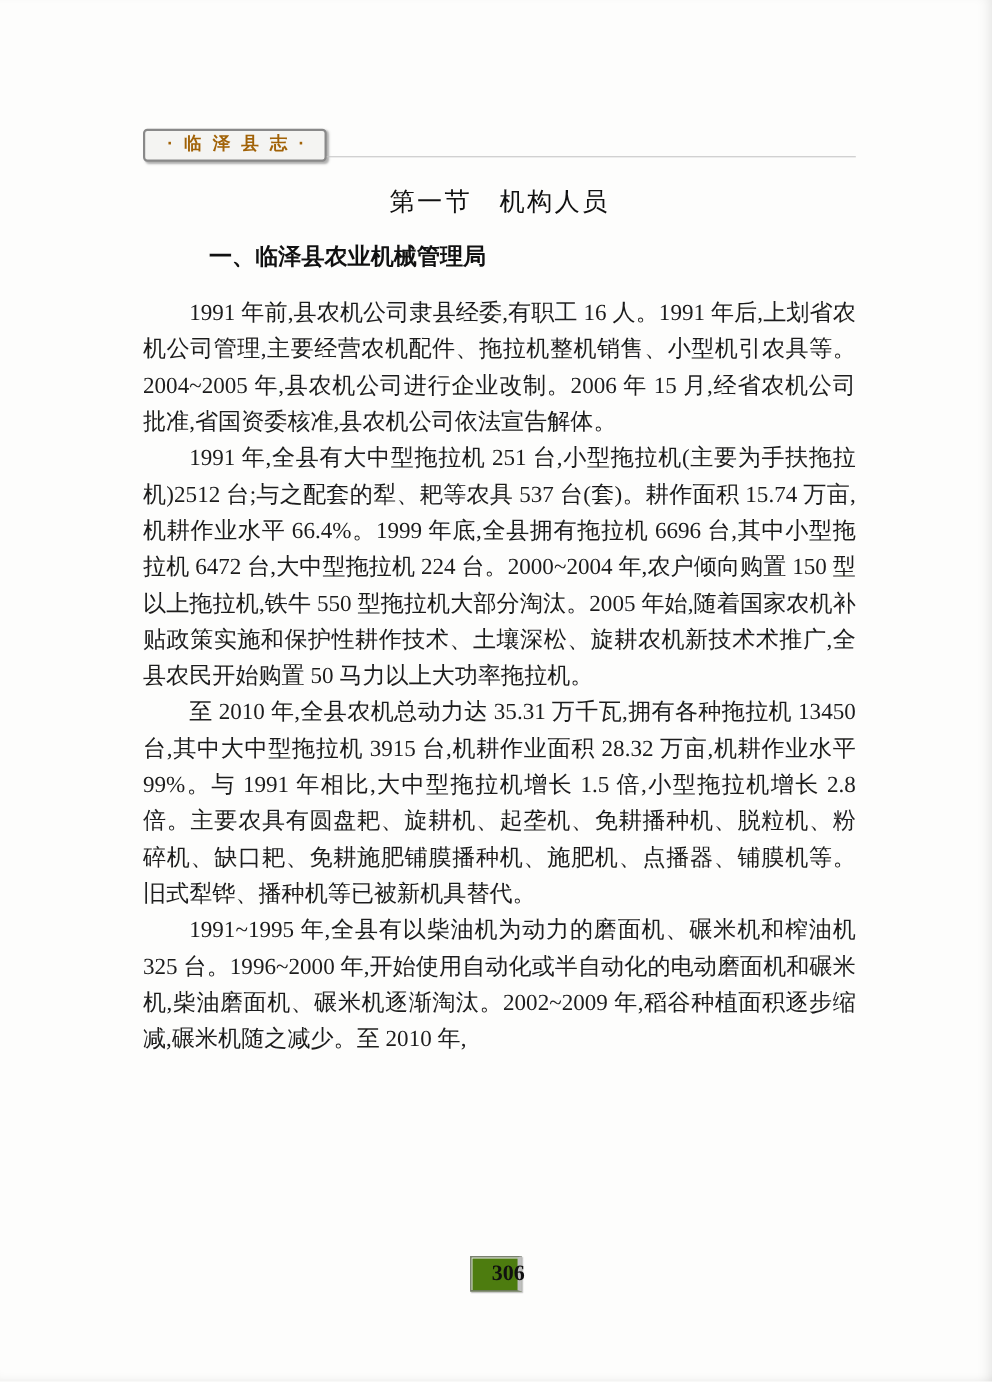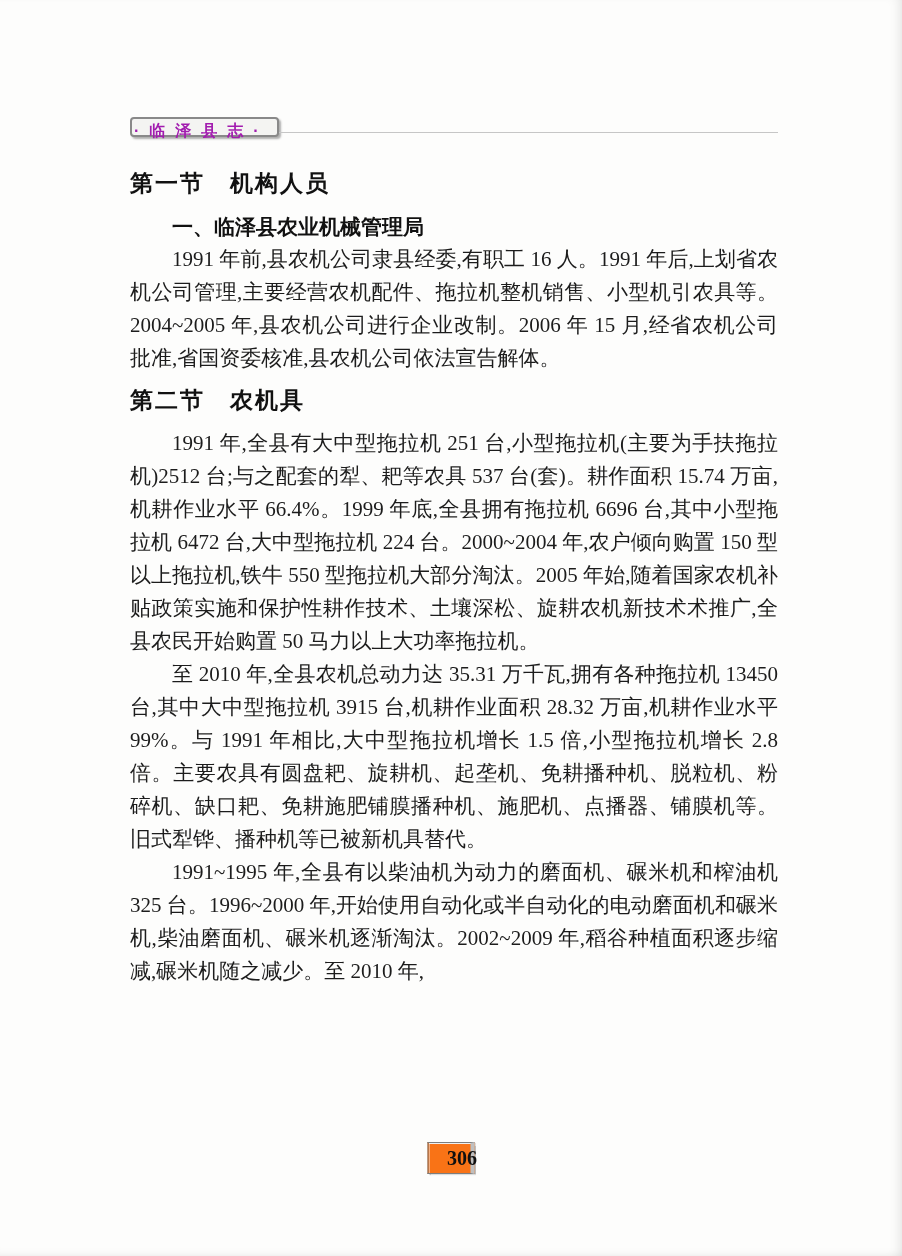--- a/index.html
+++ b/index.html
@@ -24,28 +24,28 @@
     top: 117px;
     width: 648px;
     display: flex;
     align-items: flex-start;
   }
   .header-box {
     border: 2px solid #898989;
     border-radius: 4px;
     background: #f4f4f2;
     box-shadow: 2px 2px 2px rgba(80,80,80,0.45);
-    height: 20px;
+    height: 30px;
     line-height: 23px;
-    padding: 0 8px 0 2px;
+    padding: 0 8px 0 20px;
     white-space: nowrap;
     font-family: "Liberation Sans", "DejaVu Sans", sans-serif;
     font-size: 16px;
     font-weight: bold;
-    color: #a21caf;
+    color: #a16207;
     letter-spacing: 10px;
   }
   .header-rule {
     flex: 1;
     height: 1px;
     background: #c6c6c6;
     align-self: flex-end;
     margin-bottom: 4px;
   }
 
@@ -64,44 +64,44 @@
     text-indent: 2em;
     color: #1c1c1c;
   }
   .no-indent { text-indent: 0; }
 
   .section-heading {
     margin: 9px 0 11px 0;
     font-family: "Liberation Sans", "DejaVu Sans", sans-serif;
     font-size: 23px;
     line-height: 32px;
-    font-weight: bold;
-    text-align: left;
+    font-weight: normal;
+    text-align: center;
     letter-spacing: 2px;
     color: #111111;
   }
   .sub-heading {
-    margin: 0;
+    margin: 18px;
     font-family: "Liberation Sans", "DejaVu Sans", sans-serif;
     font-size: 21px;
     line-height: 33px;
     font-weight: bold;
     text-indent: 2em;
     color: #111111;
   }
 
   
   .page-number-box {
     position: absolute;
     top: 1142px;
     left: 50%;
     transform: translateX(-50%);
     width: 47px;
     height: 32px;
-    background: #f97316;
+    background: #4d7c0f;
     border: 1px solid #7d7d7d;
     border-right: 4px solid #bfbfbf;
     box-shadow: inset 1px 1px 0 #eeeeee, 1px 1px 1px rgba(0,0,0,0.25);
     display: flex;
     align-items: center;
     justify-content: center;
     font-family: "Liberation Serif", "DejaVu Serif", serif;
     font-size: 20px;
     font-weight: bold;
     color: #101010;
@@ -124,21 +124,20 @@
 
 
     <h2 class="section-heading">第一节　机构人员</h2>
 
     <h3 class="sub-heading">一、临泽县农业机械管理局</h3>
 
 
 
     <p class="body-text">1991 年前,县农机公司隶县经委,有职工 16 人。1991 年后,上划省农机公司管理,主要经营农机配件、拖拉机整机销售、小型机引农具等。2004~2005 年,县农机公司进行企业改制。2006 年 15 月,经省农机公司批准,省国资委核准,县农机公司依法宣告解体。</p>
 
-    <h2 class="section-heading">第二节　农机具</h2>
 
 
     <p class="body-text">1991 年,全县有大中型拖拉机 251 台,小型拖拉机(主要为手扶拖拉机)2512 台;与之配套的犁、耙等农具 537 台(套)。耕作面积 15.74 万亩,机耕作业水平 66.4%。1999 年底,全县拥有拖拉机 6696 台,其中小型拖拉机 6472 台,大中型拖拉机 224 台。2000~2004 年,农户倾向购置 150 型以上拖拉机,铁牛 550 型拖拉机大部分淘汰。2005 年始,随着国家农机补贴政策实施和保护性耕作技术、土壤深松、旋耕农机新技术术推广,全县农民开始购置 50 马力以上大功率拖拉机。</p>
 
     <p class="body-text">至 2010 年,全县农机总动力达 35.31 万千瓦,拥有各种拖拉机 13450 台,其中大中型拖拉机 3915 台,机耕作业面积 28.32 万亩,机耕作业水平 99%。与 1991 年相比,大中型拖拉机增长 1.5 倍,小型拖拉机增长 2.8 倍。主要农具有圆盘耙、旋耕机、起垄机、免耕播种机、脱粒机、粉碎机、缺口耙、免耕施肥铺膜播种机、施肥机、点播器、铺膜机等。旧式犁铧、播种机等已被新机具替代。</p>
 
 
     <p class="body-text">1991~1995 年,全县有以柴油机为动力的磨面机、碾米机和榨油机 325 台。1996~2000 年,开始使用自动化或半自动化的电动磨面机和碾米机,柴油磨面机、碾米机逐渐淘汰。2002~2009 年,稻谷种植面积逐步缩减,碾米机随之减少。至 2010 年,</p>
 
   </div>

